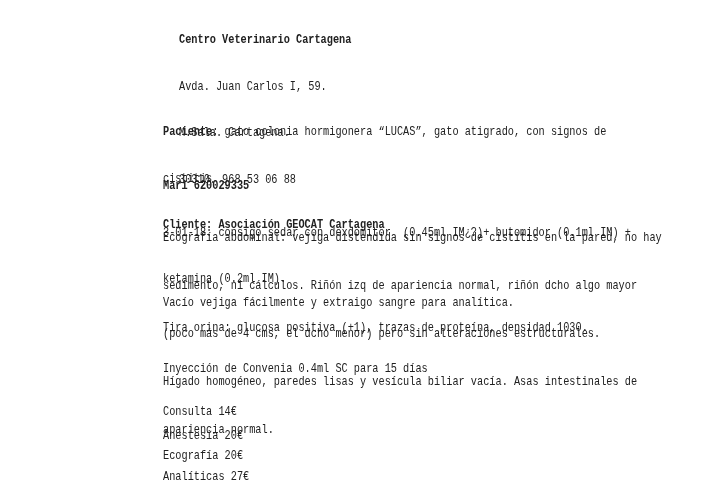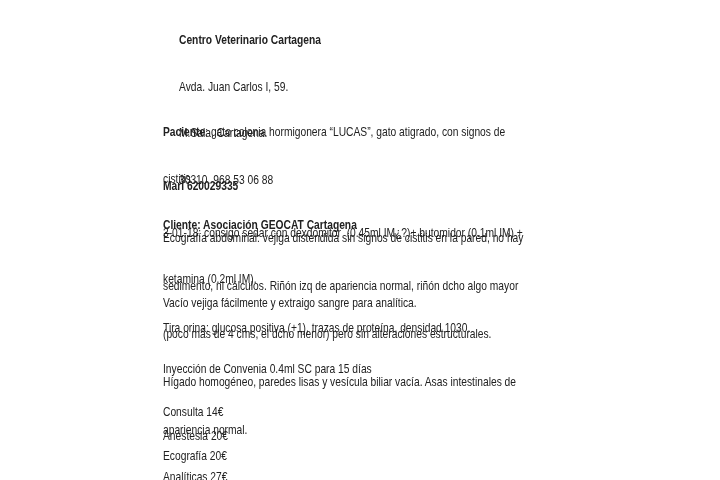--- a/index.html
+++ b/index.html
@@ -7,21 +7,21 @@
     padding: 0;
     background: #ffffff;
   }
   .page {
     position: relative;
     width: 720px;
     height: 480px;
     background: #ffffff;
     overflow: hidden;
     color: #212121;
-    font-family: Liberation Sans, sans-serif;
+    font-family: Liberation Mono, monospace;
   }
   
   .t {
     position: absolute;
     white-space: pre;
     font-size: 13.5px;
     line-height: 15.5px;
     transform: scaleX(0.76);
     transform-origin: 0 0;
     color: #212121;

